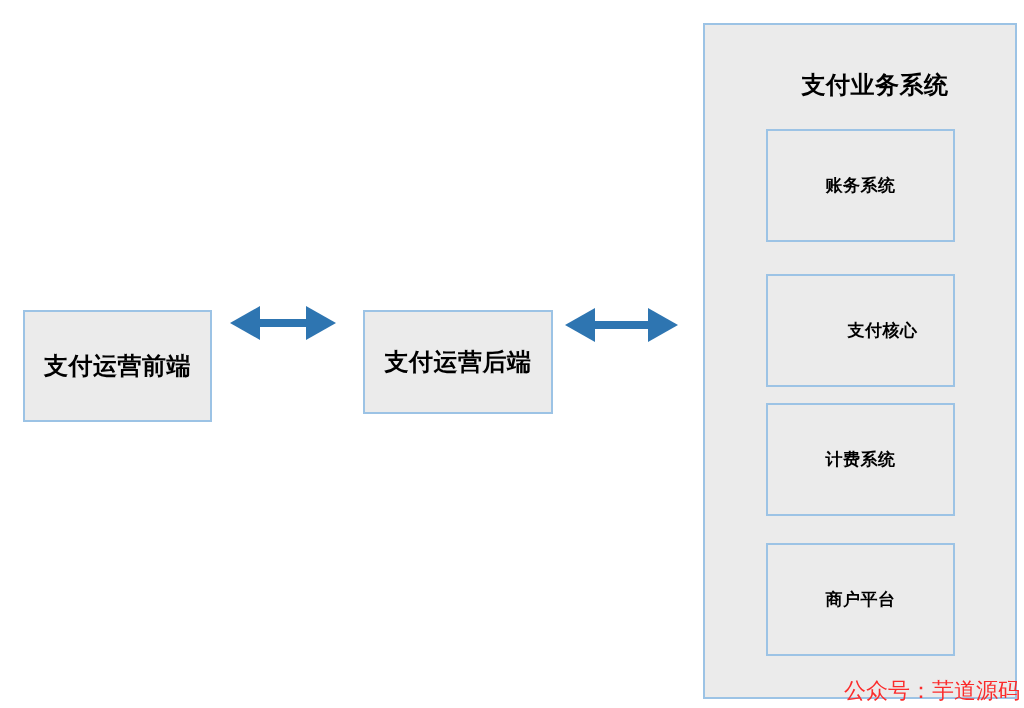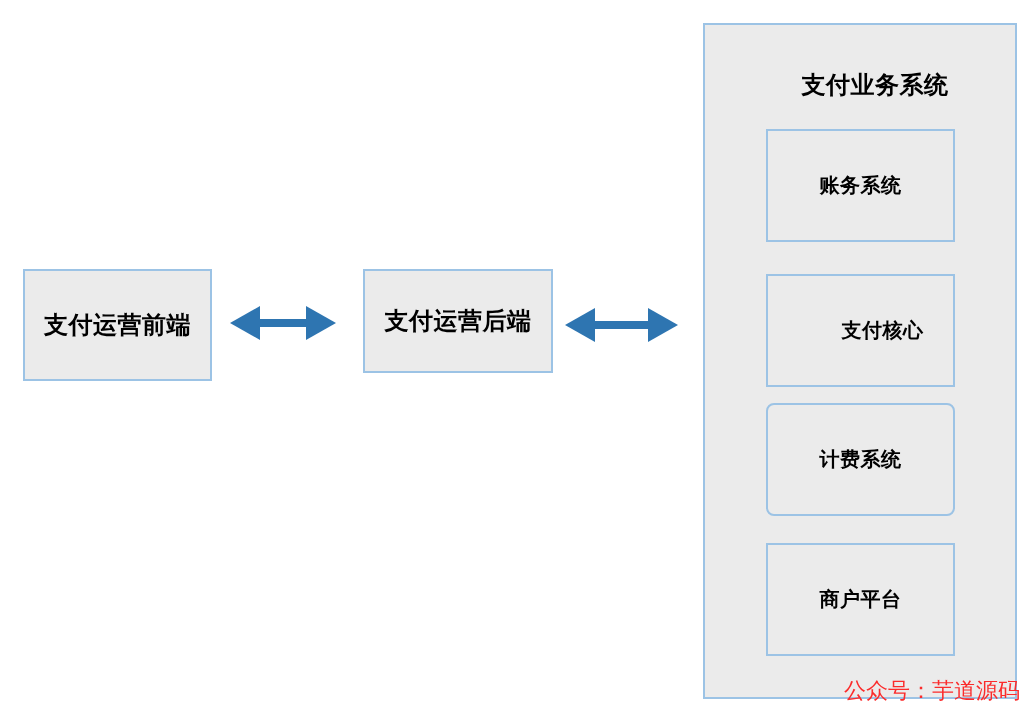--- a/index.html
+++ b/index.html
@@ -16,30 +16,30 @@
     position:relative;
     overflow:hidden;
     font-family:"Liberation Sans","DejaVu Sans",sans-serif;
   }
   .canvas{position:absolute;inset:0;}
   .node{
     position:absolute;
     background:var(--box_fill);
     border:2px solid var(--box_border);
     box-sizing:border-box;
-    display:flex;align-items:center;justify-content:center;
+    display:flex;align-items:center;justify-content:center;margin-top:41px;
   }
   .node-label{
     font-size:24px;
     font-weight:bold;
     color:var(--text);
     letter-spacing:0.5px;
     white-space:nowrap;
   }
-  .sub-label{font-size:20px;}
+  .sub-label{font-size:17px;}
   .system-container{
     position:absolute;
     left:703px;top:23px;width:314px;height:676px;
     background:var(--box_fill);
     border:2px solid var(--box_border);
     box-sizing:border-box;
   }
   .system-title{
     position:absolute;
     left:15px;top:44px;width:100%;
@@ -50,21 +50,21 @@
   .sub-node{
     position:absolute;
     left:61px;width:189px;height:113px;
     background:var(--box_fill);
     border:2px solid var(--box_border);
     box-sizing:border-box;
     display:flex;align-items:center;justify-content:center;
   }
   .sub-node.n0{top:104px;}
   .sub-node.n1{top:249px;padding-left:44px;}
-  .sub-node.n2{top:378px;border-radius:8px;}
+  .sub-node.n2{top:378px;}
   .sub-node.n3{top:518px;}
   .arrow{position:absolute;height:34px;}
   .arrow .shaft{
     position:absolute;left:25px;right:25px;top:13px;height:8px;
     background:var(--arrow);
   }
   .arrow .head{position:absolute;top:0;width:0;height:0;}
   .arrow .head.left{
     left:0;
     border-top:17px solid transparent;

